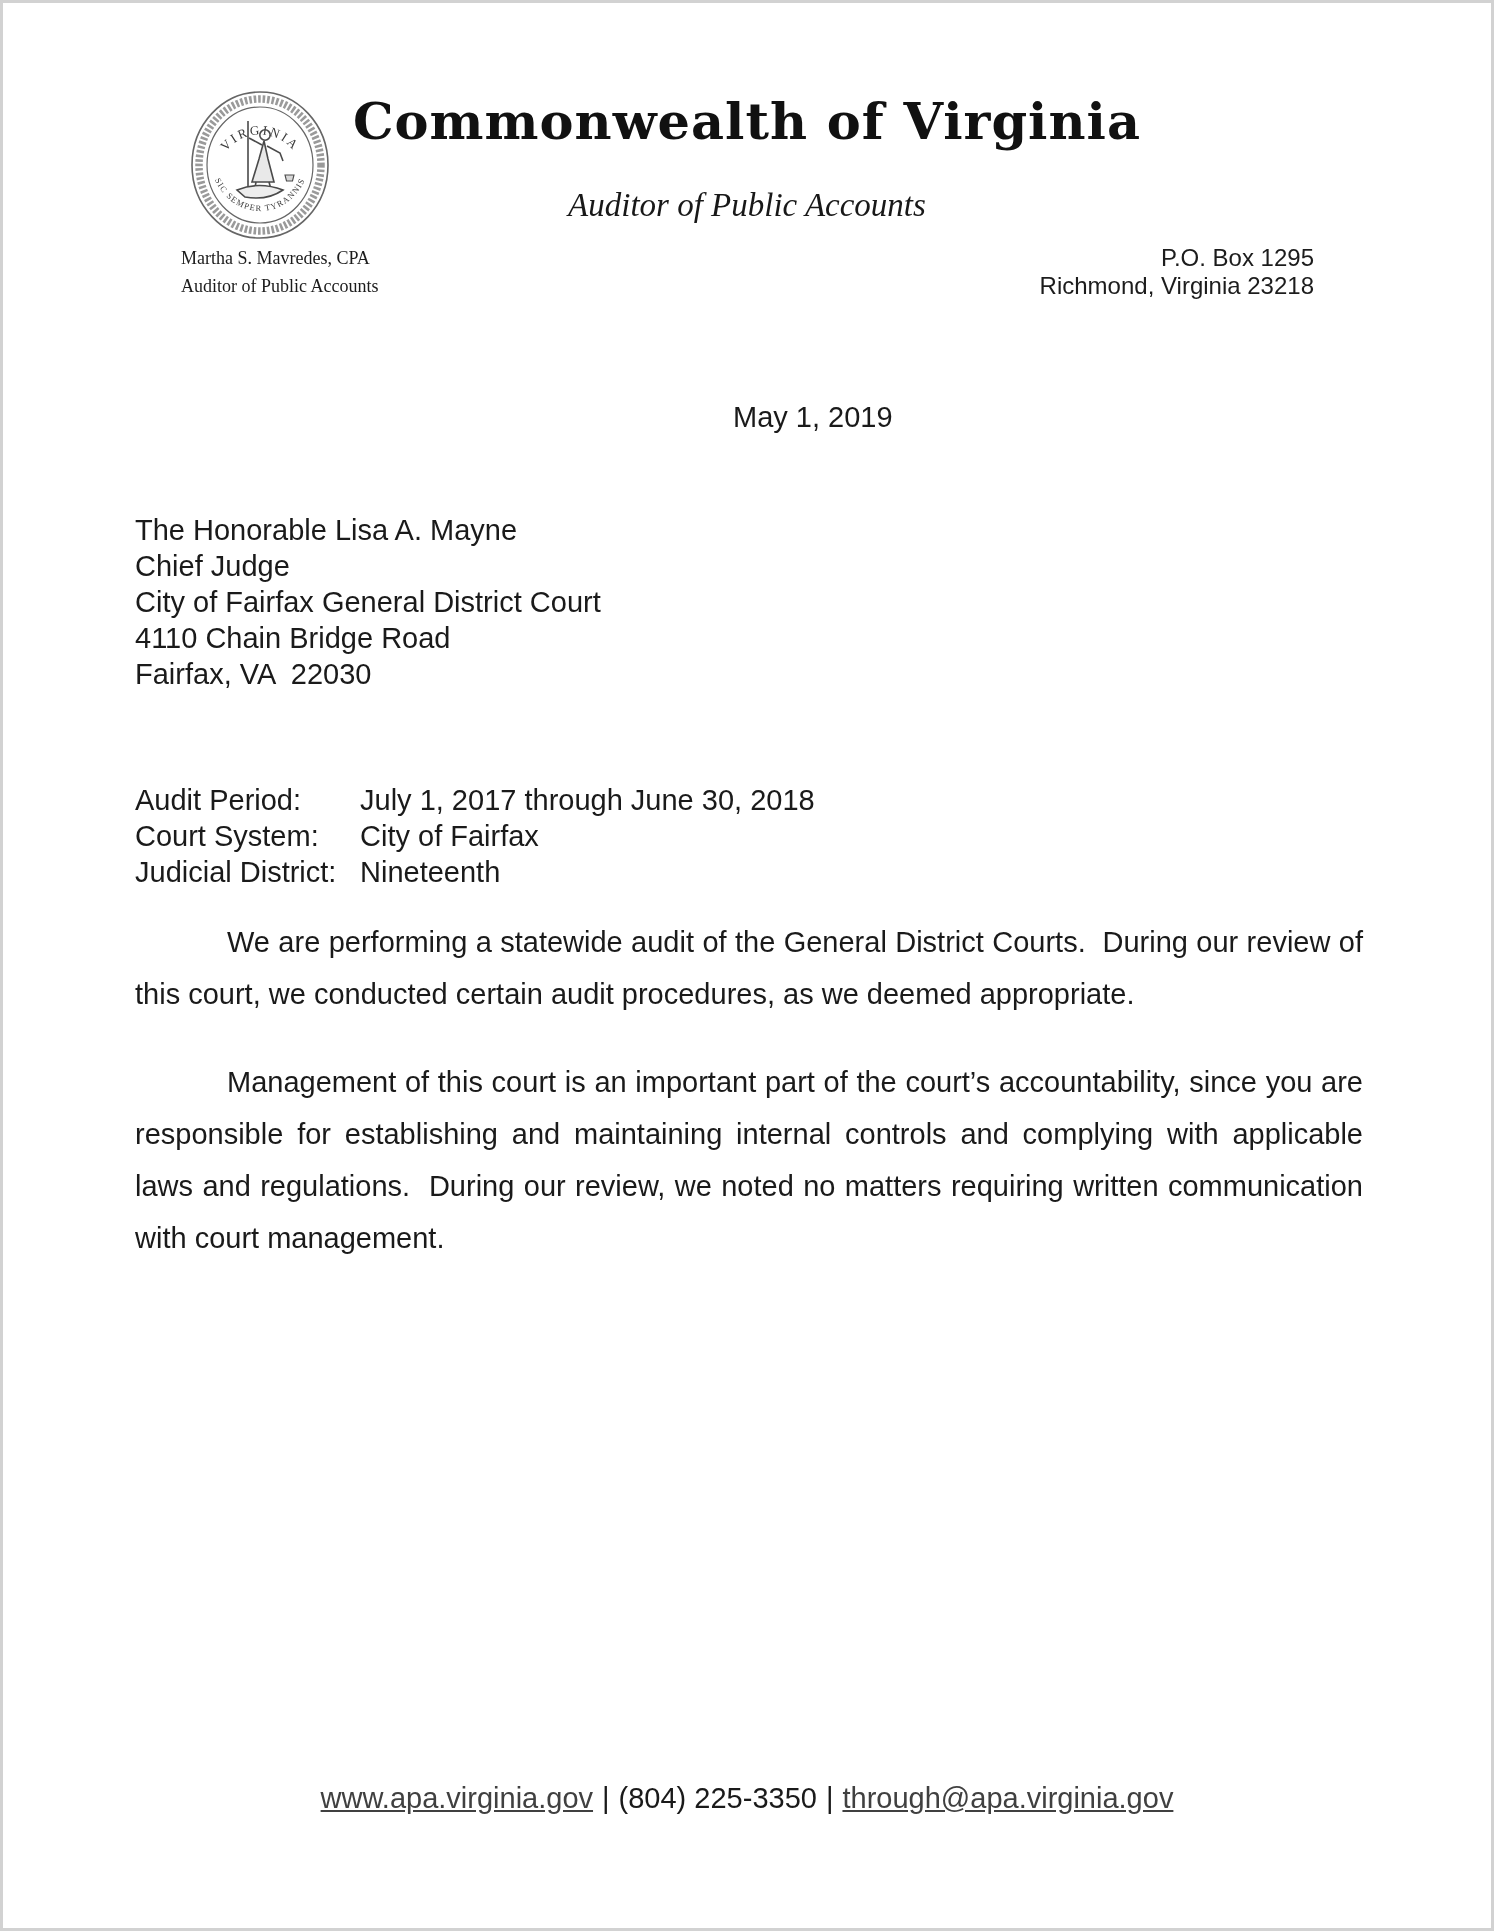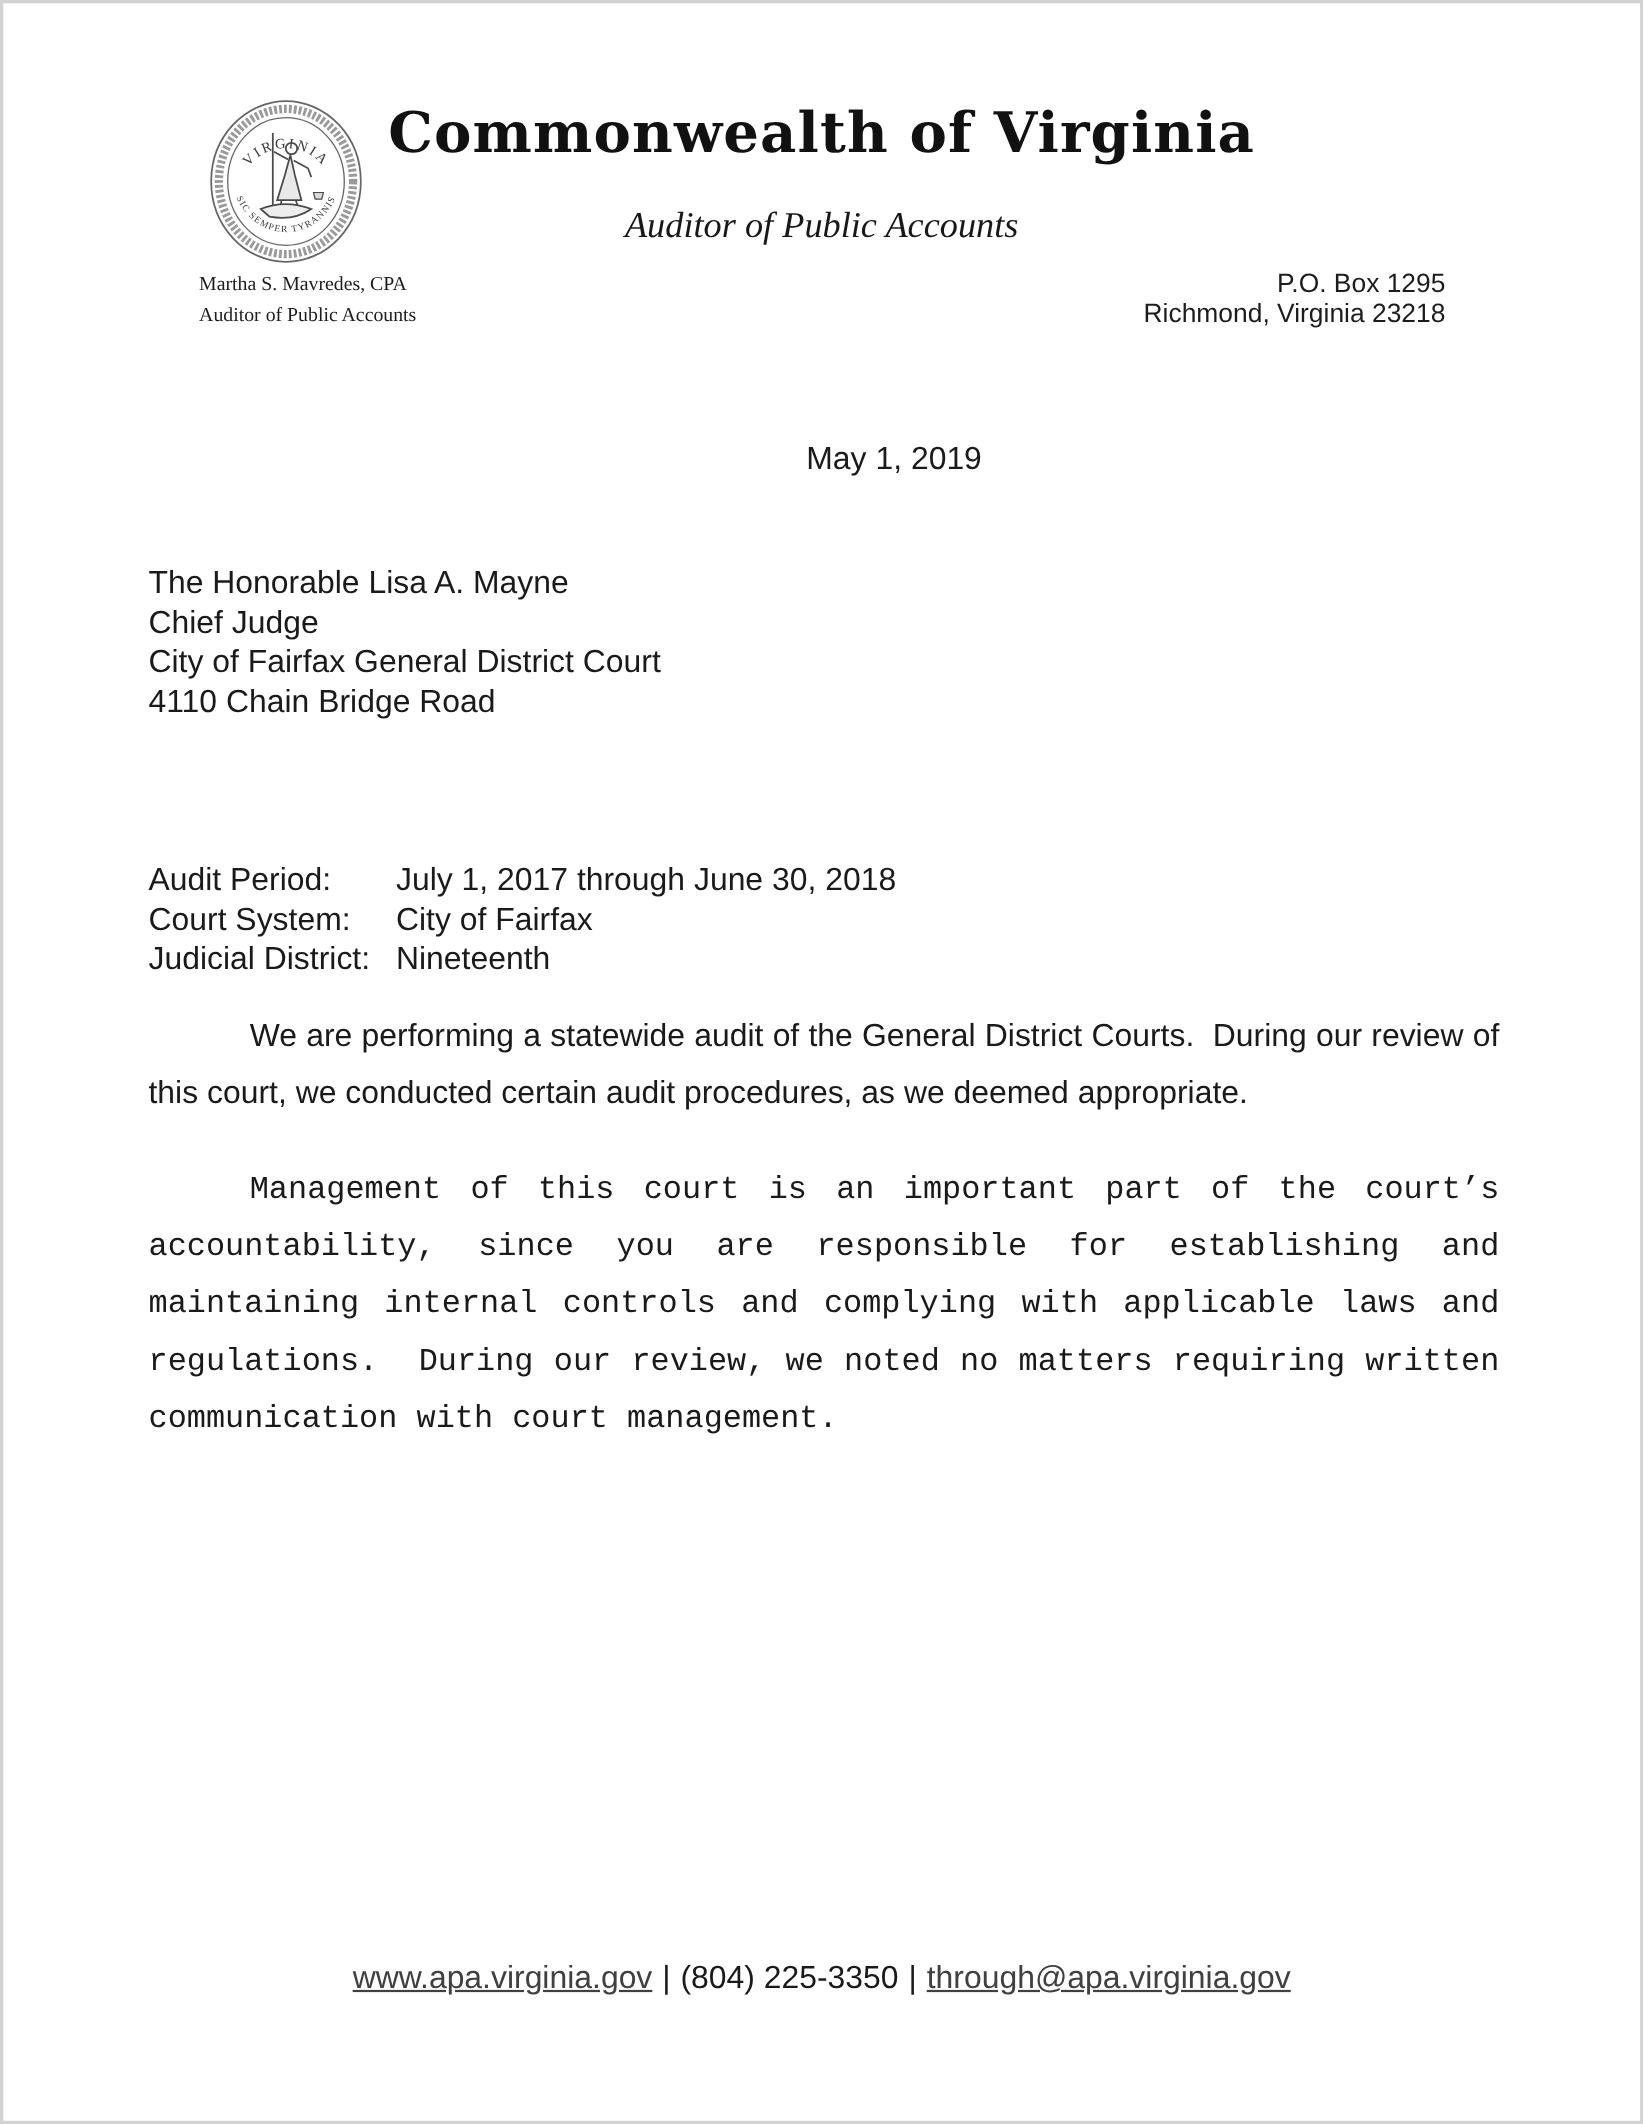--- a/index.html
+++ b/index.html
@@ -101,21 +101,21 @@
     width: 1228px;
     font-size: 29px;
     line-height: 52px;
     text-align: justify;
   }
   .body-text p {
     margin: 0;
     text-indent: 92px;
     white-space: pre-wrap;
   }
-  .body-text p + p { margin-top: 36px; font-family: Liberation Mono, monospace; }
+  .body-text p + p { margin-top: 36px; }
 
   
   .footer-line {
     position: absolute;
     left: 0;
     top: 1779px;
     width: 100%;
     text-align: center;
     font-size: 29px;
     color: #1a1a1a;
@@ -170,20 +170,21 @@
     <div>Richmond, Virginia 23218</div>
   </div>
 
   <div class="date-line">May 1, 2019</div>
 
   <div class="recipient-block">
     <div>The Honorable Lisa A. Mayne</div>
     <div>Chief Judge</div>
     <div>City of Fairfax General District Court</div>
     <div>4110 Chain Bridge Road</div>
+    <div>Fairfax, VA  22030</div>
   </div>
 
   <div class="audit-info">
     <div class="audit-row">
       <div class="audit-label">Audit Period:</div>
       <div class="audit-value">July 1, 2017 through June 30, 2018</div>
     </div>
     <div class="audit-row">
       <div class="audit-label">Court System:</div>
       <div class="audit-value">City of Fairfax</div>

